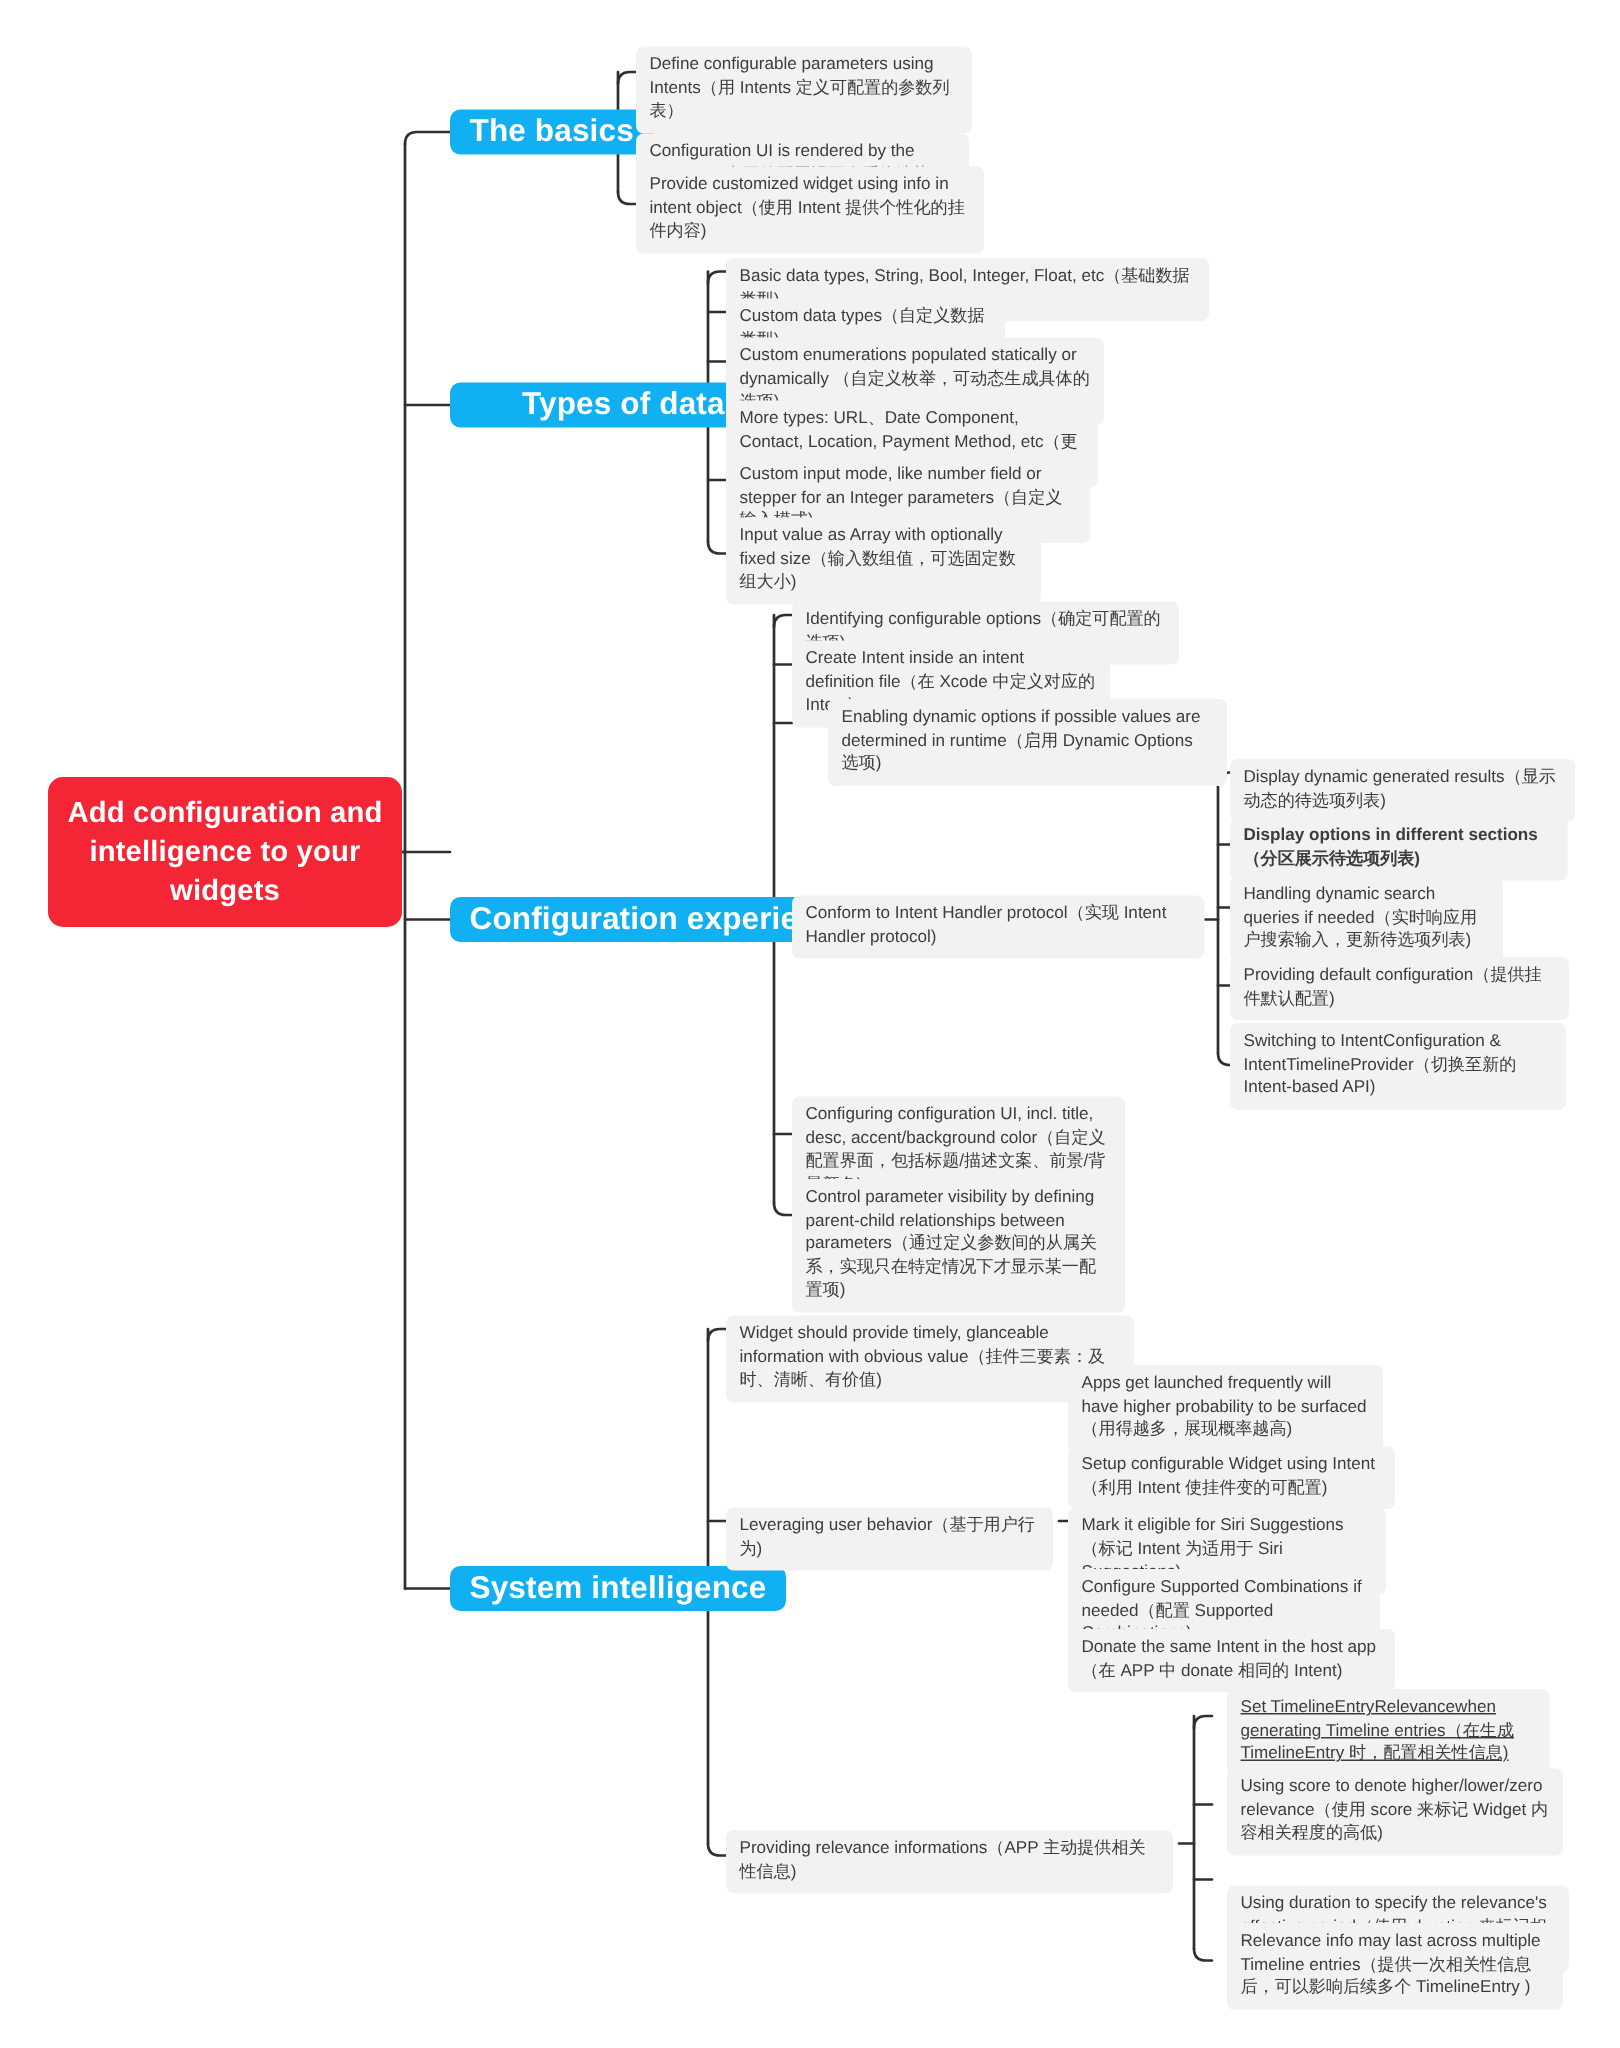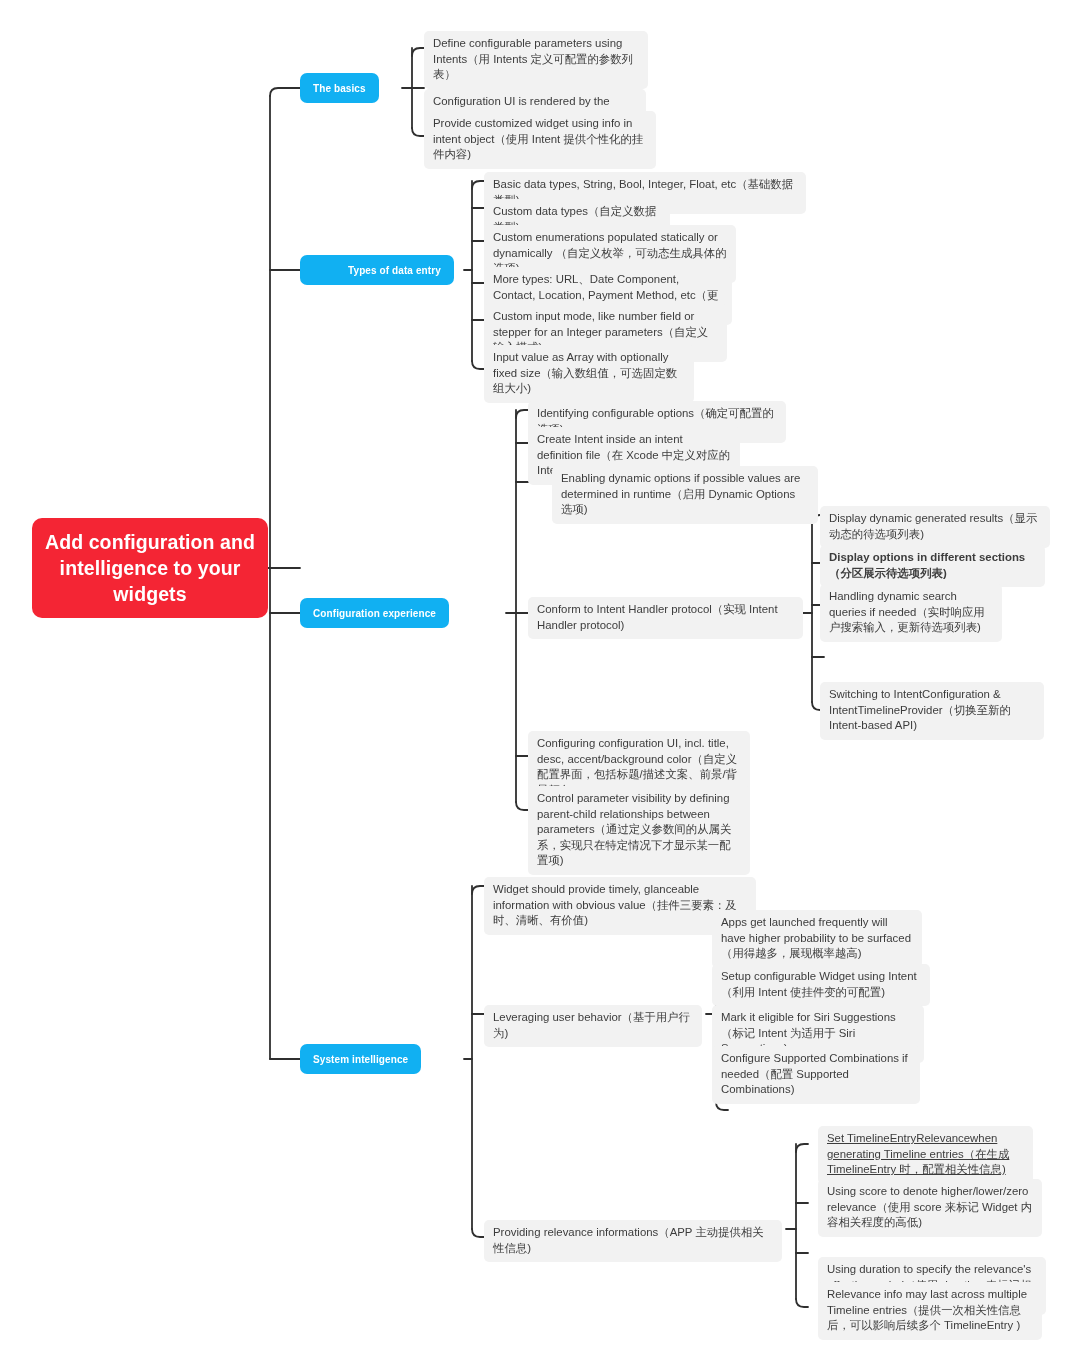--- a/index.html
+++ b/index.html
@@ -18,21 +18,21 @@
     left:32px;top:518px;width:236px;height:100px;
     background:#f42534;border-radius:10px;
     color:#ffffff;font-size:19.5px;font-weight:bold;line-height:26px;
     display:flex;align-items:center;justify-content:flex-start;text-align:center;
     letter-spacing:.1px;padding:0 10px;
   }
 
   
   .branch{
     background:#11b0f2;border-radius:7px;color:#ffffff;
-    font-size:10px;font-weight:bold;letter-spacing:.1px;
+    font-size:21px;font-weight:bold;letter-spacing:.1px;
     display:flex;align-items:center;justify-content:center;
     height:30px;padding:0 13px;white-space:nowrap;
   }
 
   
   .leaf{
     background:#f2f2f2;border-radius:5px;
     color:#3c3c3c;font-size:11.4px;line-height:15.6px;
     padding:5px 9px 6px 9px;
   }
@@ -177,20 +177,23 @@
 
   <div class="node leaf" style="left:820px;top:506px;width:230px;">
     <span>Display dynamic generated results（显示动态的待选项列表)</span>
   </div>
   <div class="node leaf" style="left:820px;top:545px;width:225px;font-weight:bold;">
     <span>Display options in different sections（分区展示待选项列表)</span>
   </div>
   <div class="node leaf" style="left:820px;top:584px;width:182px;">
     <span>Handling dynamic search queries if needed（实时响应用户搜索输入，更新待选项列表)</span>
   </div>
+  <div class="node leaf" style="left:820px;top:638px;width:226px;">
+    <span>Providing default configuration（提供挂件默认配置)</span>
+  </div>
   <div class="node leaf" style="left:820px;top:682px;width:224px;">
     <span>Switching to IntentConfiguration &amp; IntentTimelineProvider（切换至新的 Intent-based API)</span>
   </div>
 
   <div class="node branch" style="left:300px;top:1044px;">
     <span>System intelligence</span>
   </div>
 
   <div class="node leaf" style="left:484px;top:877px;width:272px;">
     <span>Widget should provide timely, glanceable information with obvious value（挂件三要素：及时、清晰、有价值)</span>
@@ -207,20 +210,23 @@
   </div>
   <div class="node leaf" style="left:712px;top:964px;width:218px;">
     <span>Setup configurable Widget using Intent（利用 Intent 使挂件变的可配置)</span>
   </div>
   <div class="node leaf" style="left:712px;top:1005px;width:212px;">
     <span>Mark it eligible for Siri Suggestions（标记 Intent 为适用于 Siri Suggestions)</span>
   </div>
   <div class="node leaf" style="left:712px;top:1046px;width:208px;">
     <span>Configure Supported Combinations if needed（配置 Supported Combinations)</span>
   </div>
+  <div class="node leaf" style="left:712px;top:1086px;width:218px;">
+    <span>Donate the same Intent in the host app（在 APP 中 donate 相同的 Intent)</span>
+  </div>
 
   <div class="node leaf" style="left:818px;top:1126px;width:215px;text-decoration:underline;">
     <span>Set TimelineEntryRelevancewhen generating Timeline entries（在生成 TimelineEntry 时，配置相关性信息)</span>
   </div>
   <div class="node leaf" style="left:818px;top:1179px;width:224px;">
     <span>Using score to denote higher/lower/zero relevance（使用 score 来标记 Widget 内容相关程度的高低)</span>
   </div>
   <div class="node leaf" style="left:818px;top:1229px;width:228px;margin-top:28px;">
     <span>Using duration to specify the relevance's effective period（使用 duration 来标记相关性的持续时间)</span>
   </div>

